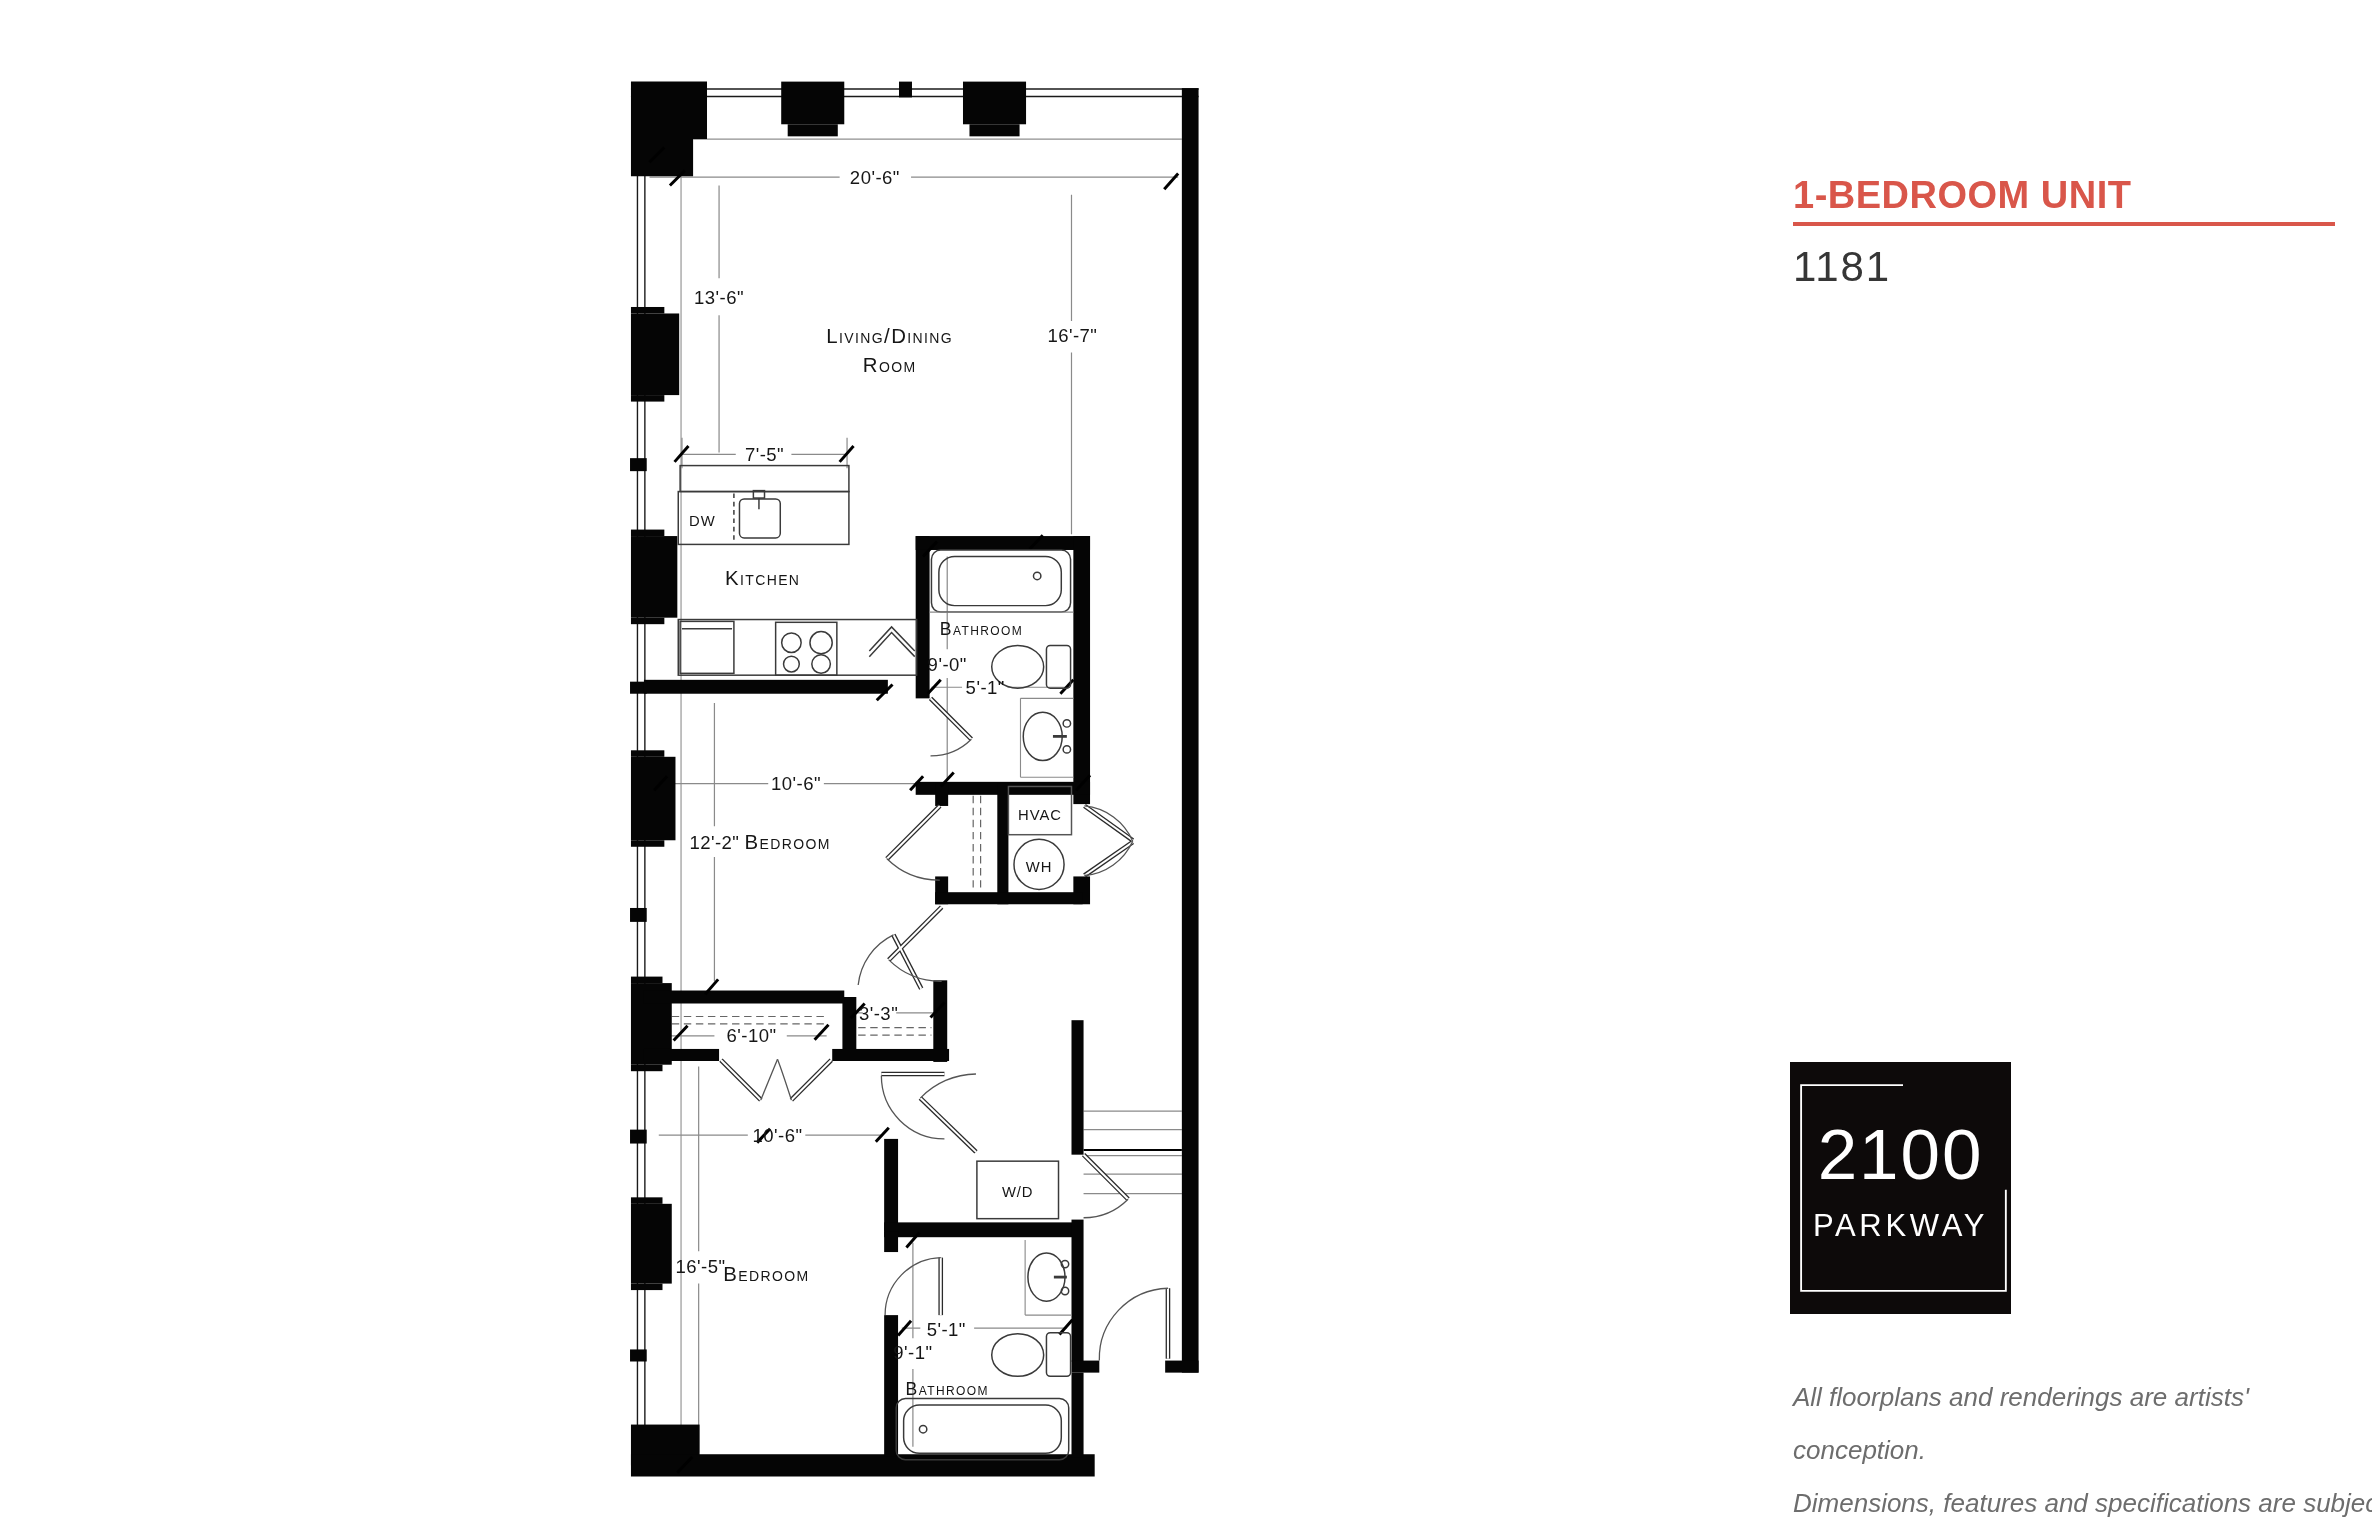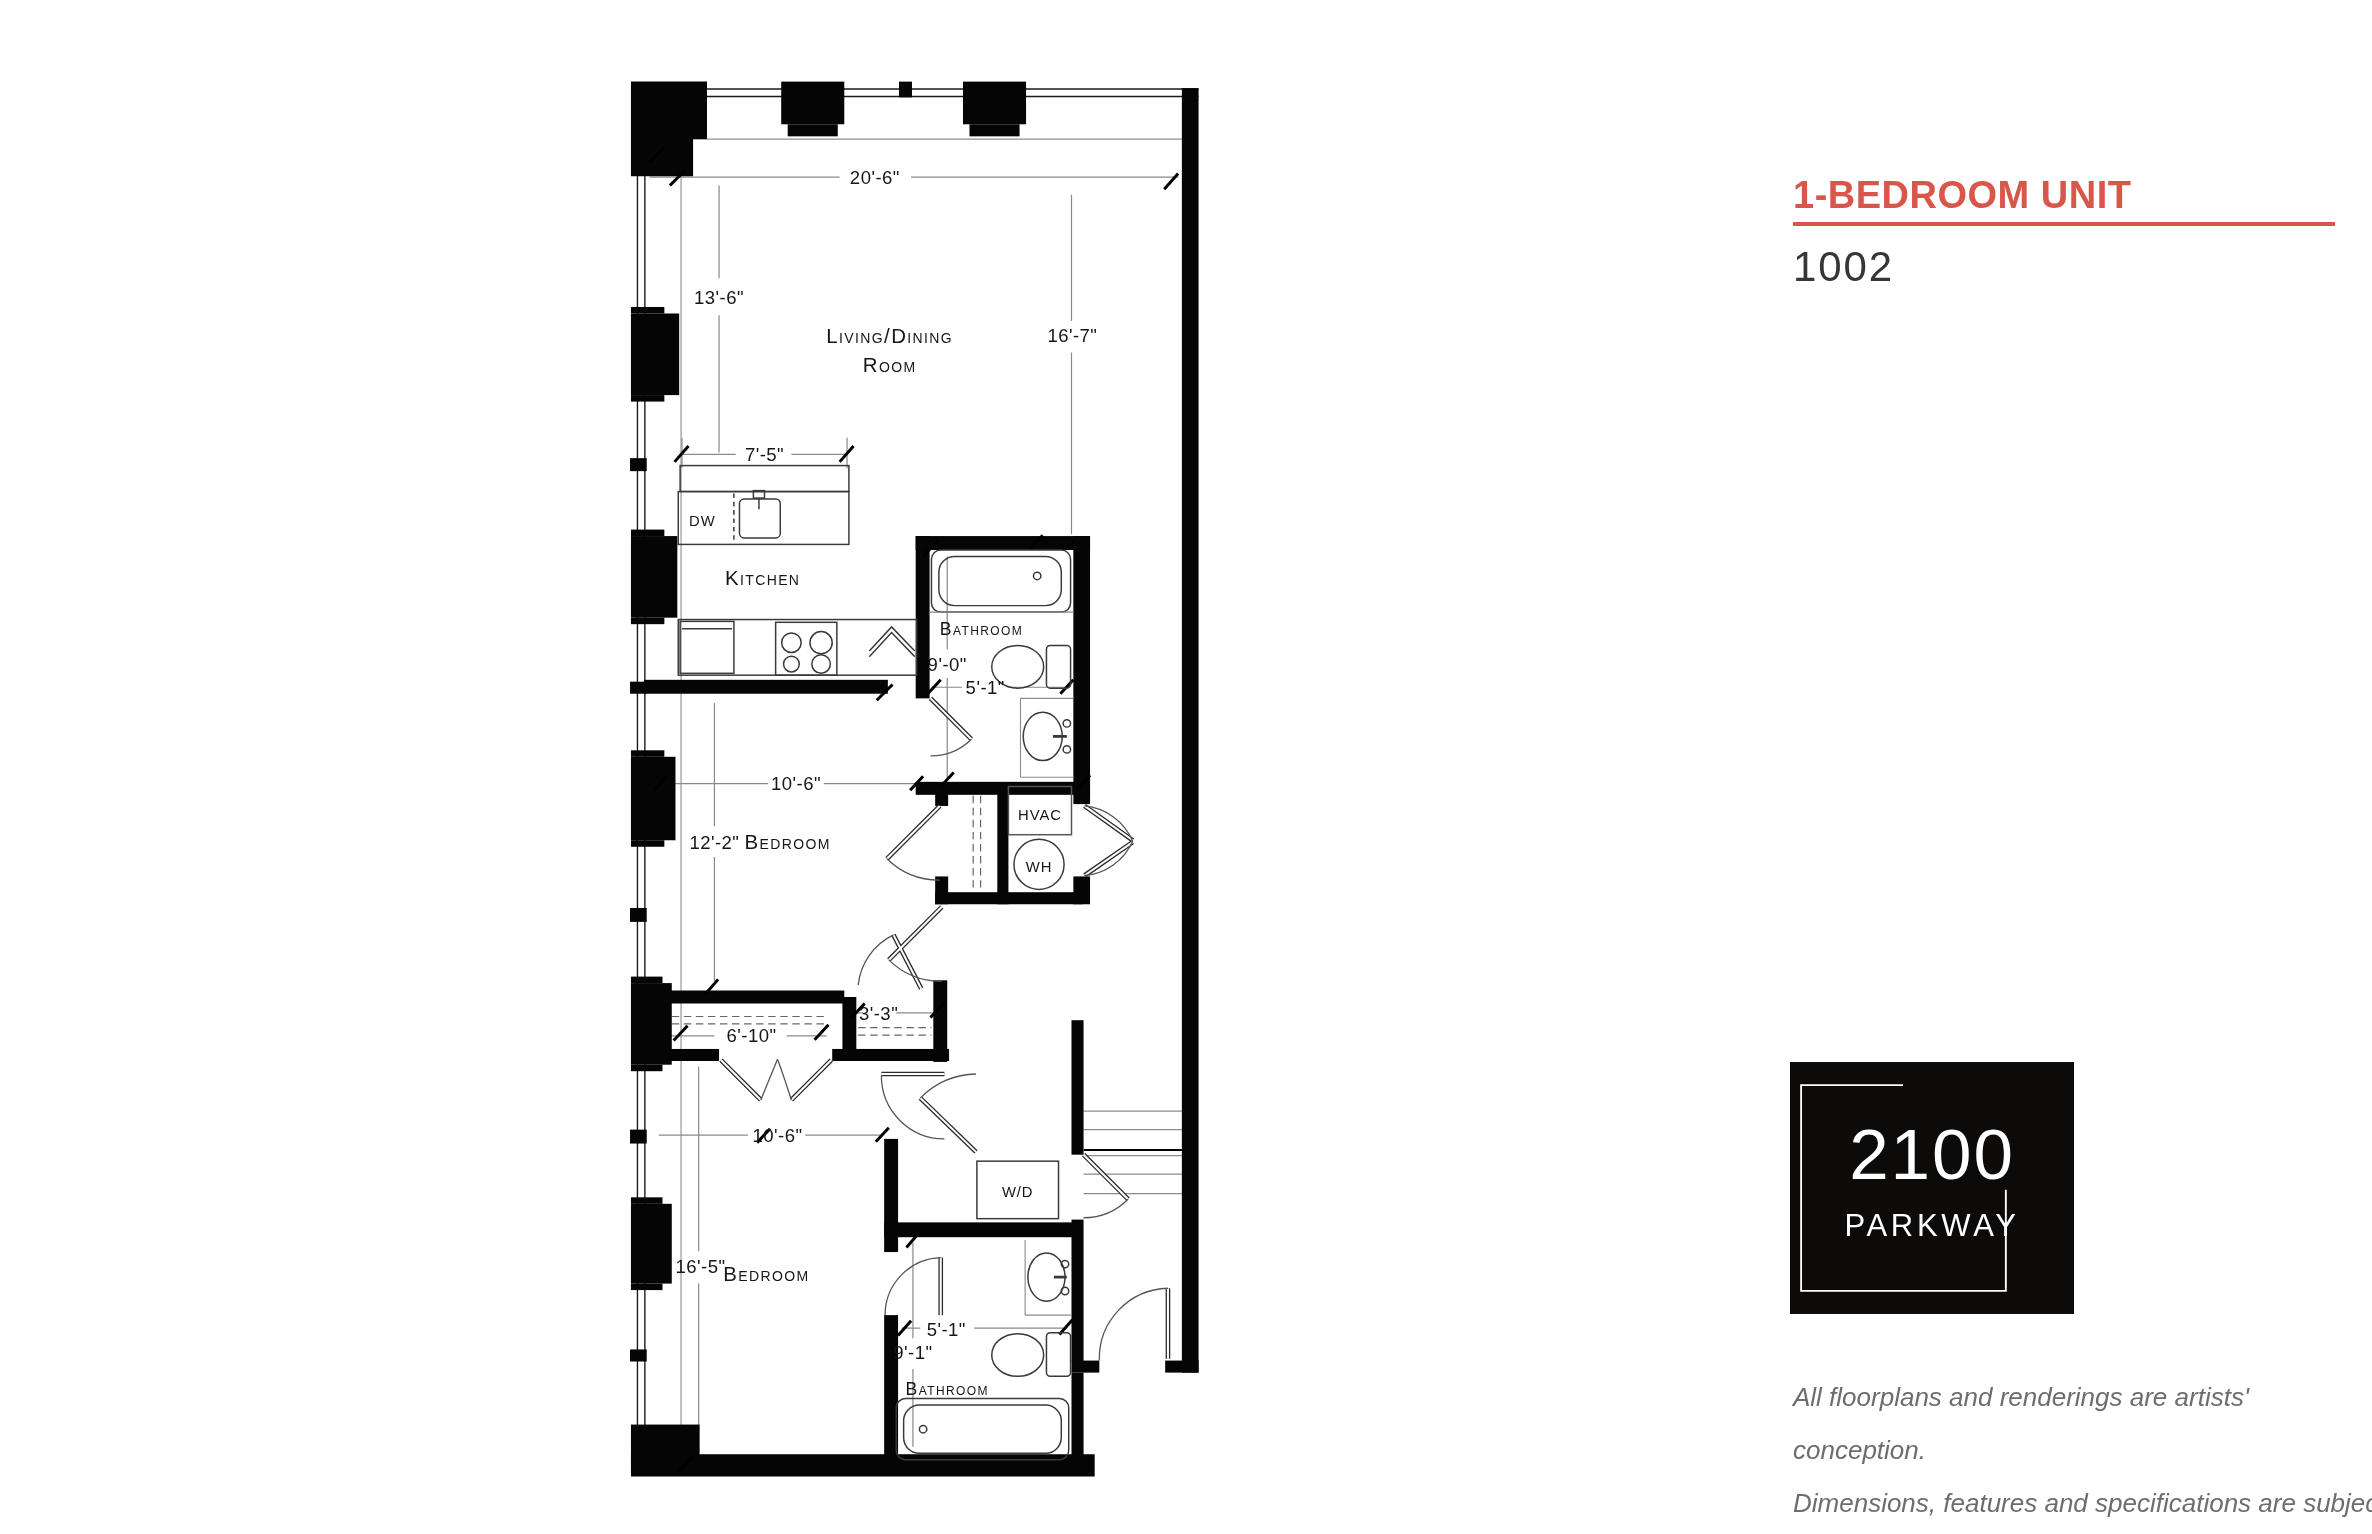--- a/index.html
+++ b/index.html
@@ -10,21 +10,21 @@
   .plan-svg text{fill:#161616;}
   .dim-text{font-size:20px;letter-spacing:0.5px;}
   .room-text{font-size:22px;font-variant:small-caps;letter-spacing:1.5px;}
   .fix-text{font-size:16px;letter-spacing:1px;}
   
   .title{position:absolute;left:1793px;top:174px;font-size:38px;font-weight:bold;
          color:#d9564a;letter-spacing:0.5px;text-align:center;}
   .title-underline{position:absolute;left:1793px;top:222px;width:542px;height:3.7px;background:#d9564a;}
   .unit-number{position:absolute;left:1793px;top:243px;font-size:42px;font-weight:300;
          color:#363636;letter-spacing:1.9px;}
-  .logo{position:absolute;left:1790px;top:1062px;width:284px;height:252px;background:#0d0a0a;
+  .logo{position:absolute;left:1790px;top:1062px;width:221px;height:252px;background:#0d0a0a;
         text-align:center;}
   .logo-frame{position:absolute;left:0;top:0;}
   .logo-line1{position:relative;margin-top:56px;color:#fff;font-size:71px;font-weight:300;
         letter-spacing:1.9px;line-height:74px;}
   .logo-line2{position:relative;color:#fff;font-size:31px;font-weight:300;letter-spacing:3.7px;
         margin-top:16px;}
   .disclaimer{position:absolute;left:1793px;top:1371px;width:594px;font-size:26px;
         font-style:italic;color:#6d6d6d;line-height:53px;}
 </style>
 </head>
@@ -285,21 +285,21 @@
       <text class="dim-text" x="755" y="1373">16'-5"</text>
       <text class="room-text" x="826" y="1381">Bedroom</text>
       <text class="dim-text" x="1020" y="1440">5'-1"</text>
       <text class="dim-text" x="984" y="1465">9'-1"</text>
       <text class="room-text" x="1021" y="1504" style="font-size:19px">Bathroom</text>
     </g>
   </svg>
 
   <div class="title">1-BEDROOM UNIT</div>
   <div class="title-underline"></div>
-  <div class="unit-number">1002</div>
+  <div class="unit-number">1181</div>
 
   <div class="logo">
     <svg class="logo-frame" width="239" height="252" viewBox="0 0 258 272">
       <polyline points="122,25 12,25 12,247 233,247 233,138" fill="none" stroke="#ffffff" stroke-width="2"></polyline>
     </svg>
     <div class="logo-line1">2100</div>
     <div class="logo-line2">PARKWAY</div>
   </div>
 
   <div class="disclaimer">

